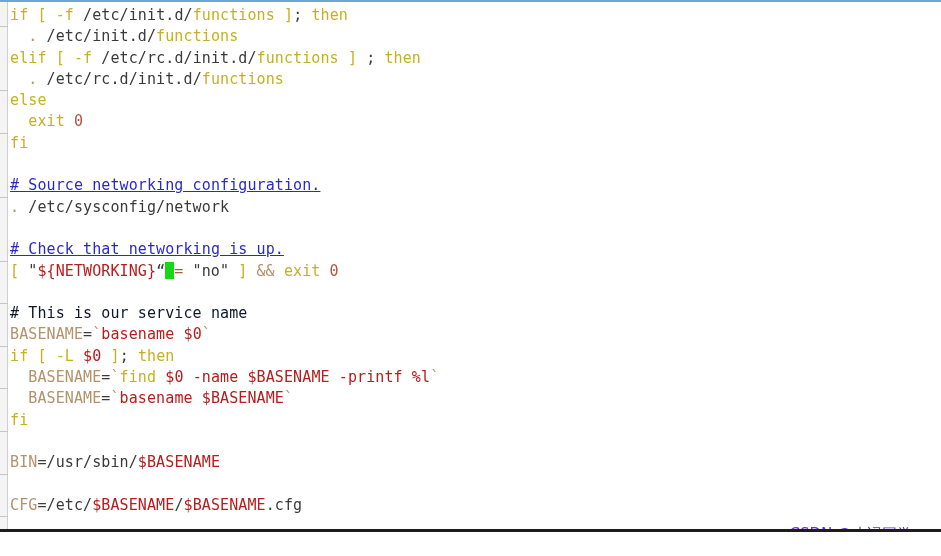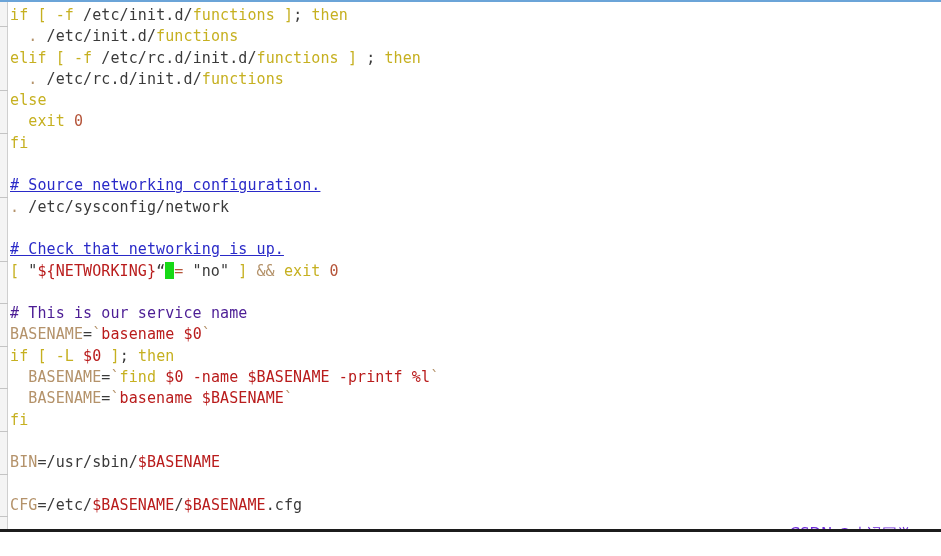--- a/index.html
+++ b/index.html
@@ -65,21 +65,21 @@
     line-height: 21.3px;
     white-space: pre;
     letter-spacing: 0.1px;
   }
   .line { height: 21.3px; }
 
   
   .kw      { color: #c6b020; }          
   .plain   { color: #3a3a3a; }          
   .cmt-b   { color: #2a2ac8; text-decoration: underline; }          
-  .cmt-t   { color: #4c1d95; margin-top: 48px; }          
+  .cmt-t   { color: #0f172a; margin-top: 48px; }          
   .num     { color: #b5553a; }          
   .var     { color: #b91c1c; }          
   .ident   { color: #b4926a; }          
   .str     { color: #3a3a3a; }          
   .tick    { color: #b4926a; }          
   .op      { color: #3a3a3a; }
 
   
   .cursor {
     display: inline-block;

